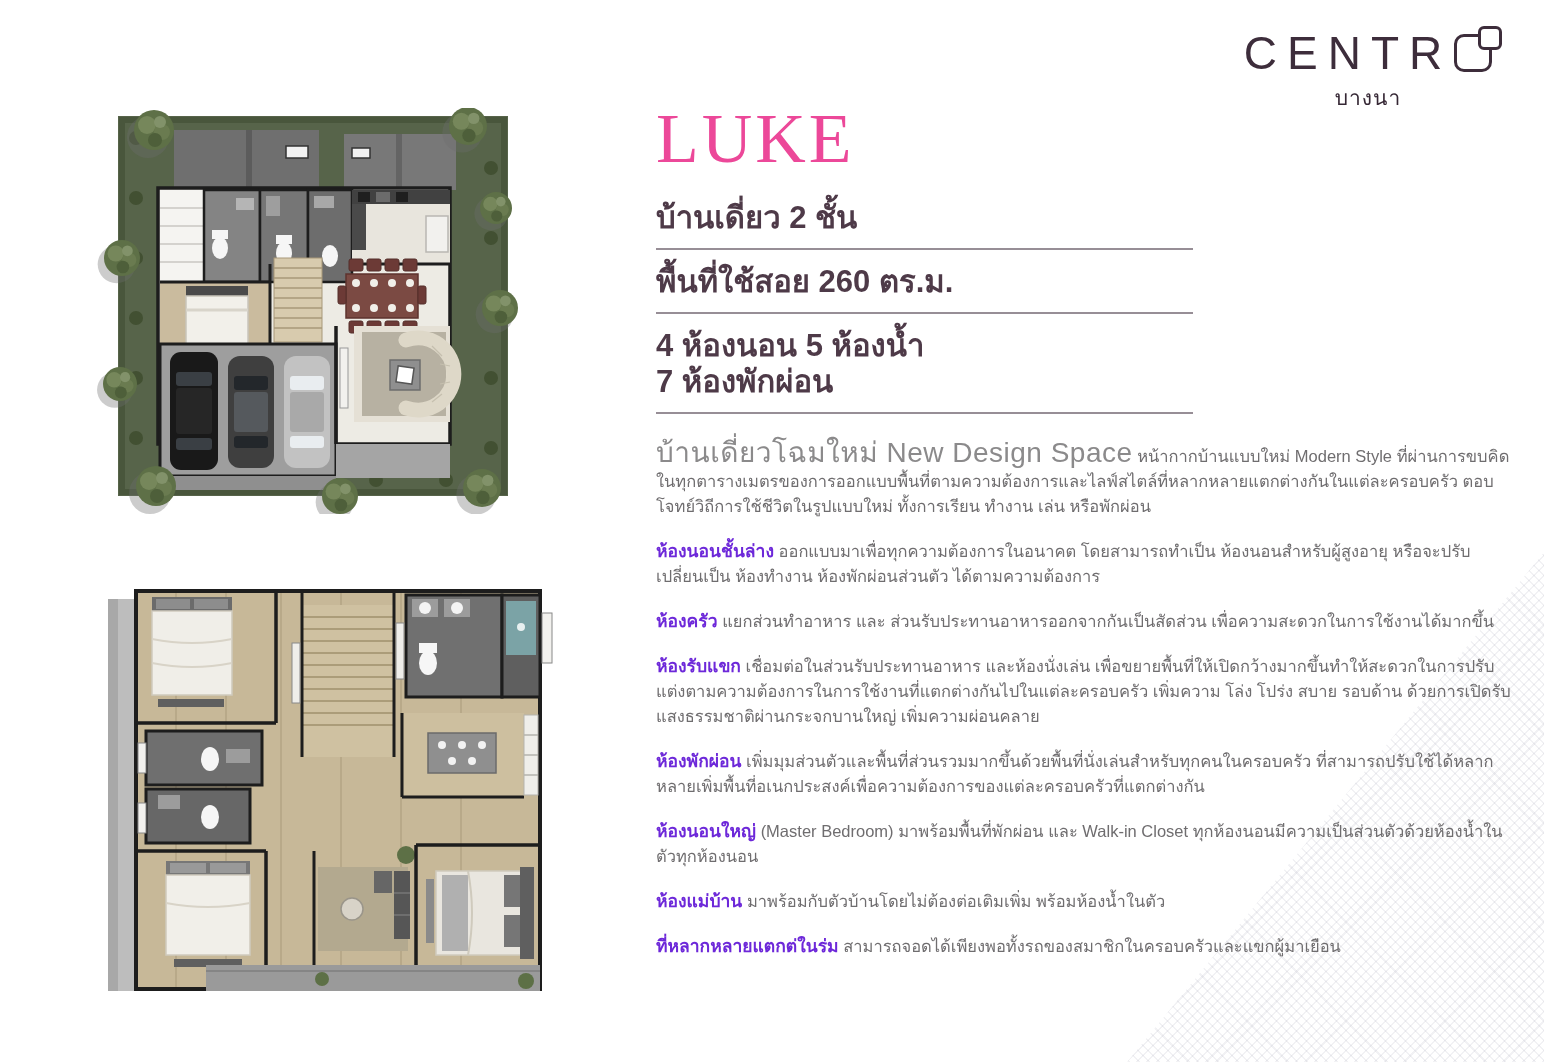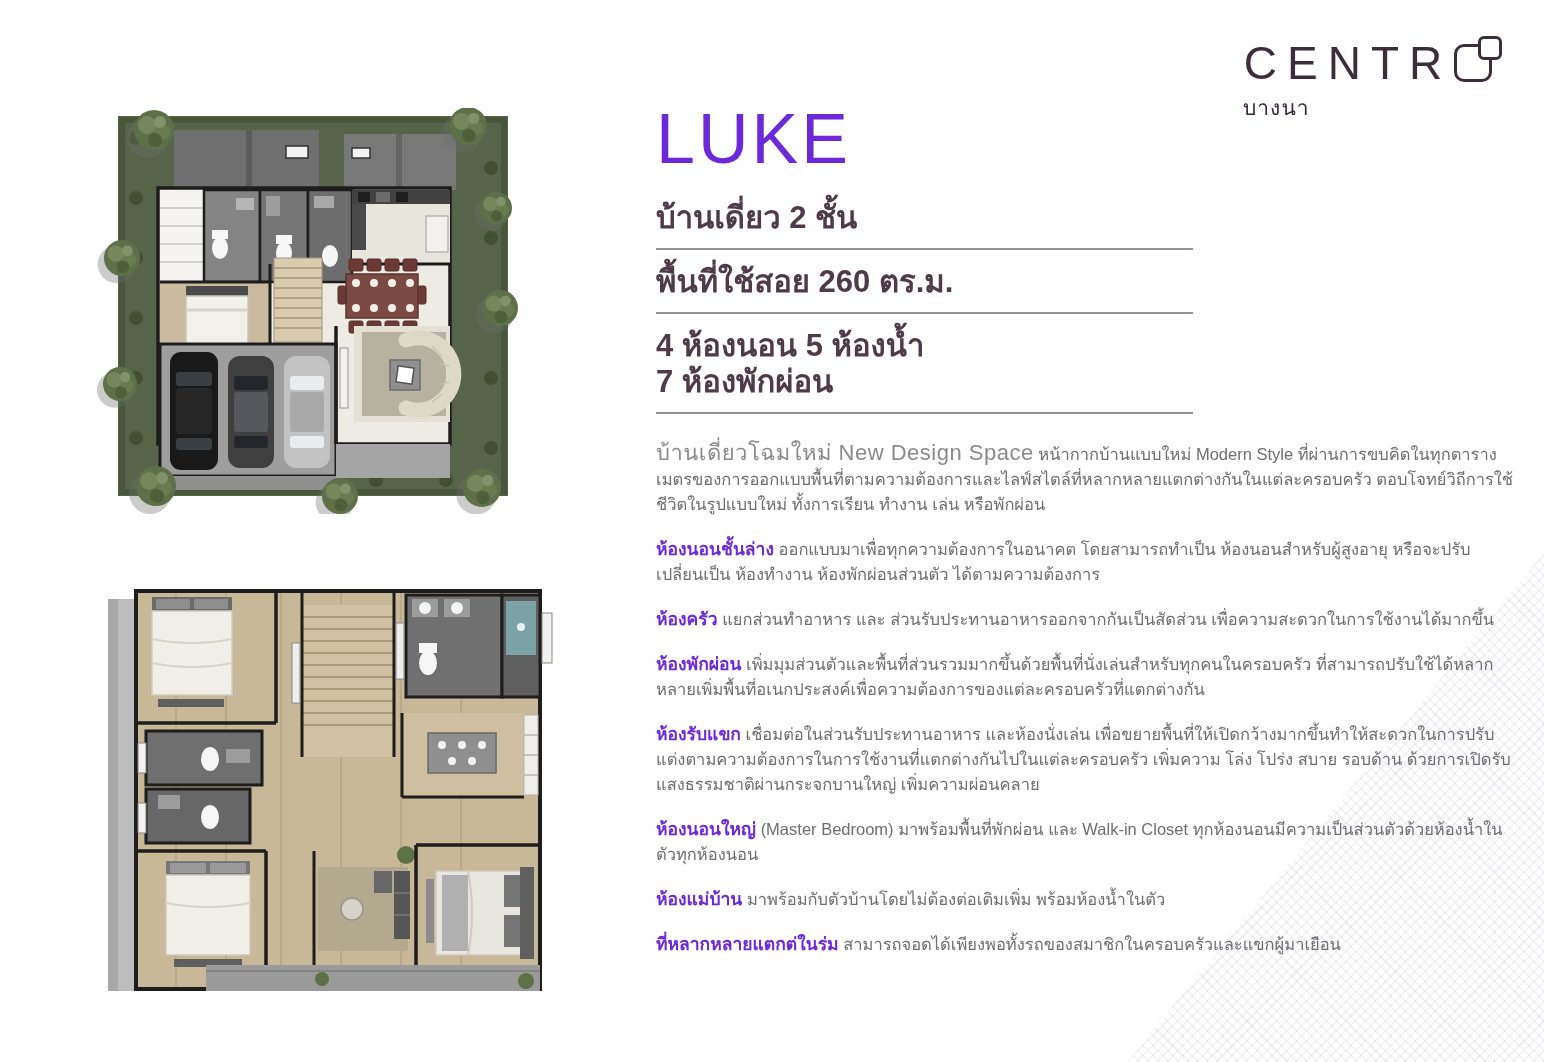--- a/index.html
+++ b/index.html
@@ -8,37 +8,37 @@
 
   
   .hatch { position:absolute; inset:0;
     background:
       repeating-linear-gradient(45deg,  rgba(125,125,150,.10) 0 1.5px, transparent 1.5px 7px),
       repeating-linear-gradient(135deg, rgba(125,125,150,.10) 0 1.5px, transparent 1.5px 7px);
     clip-path: polygon(100% 52%, 100% 100%, 73% 100%);
   }
 
   
-  .logo { position:absolute; left:1243px; top:40px; width:250px; text-align:left; color:#3d2d3b; }
+  .logo { position:absolute; left:1243px; top:30px; width:250px; text-align:center; color:#3d2d3b; }
   .logo-row { display:flex; align-items:center; justify-content:center; }
   .logo-letters { font-size:46px; font-weight:300; letter-spacing:10px; line-height:1; }
   .logo-o { position:relative; display:inline-block; width:38px; height:38px;
             border:3px solid #3d2d3b; border-radius:10px; margin-left:2px; }
   .logo-o::after { content:""; position:absolute; top:-11px; right:-13px; width:18px; height:18px;
             border:3px solid #3d2d3b; border-radius:6px; background:#fff; }
   .logo-sub { font-size:21px; margin-top:5px; letter-spacing:1px; color:#352734; }
 
   
   .right { position:absolute; left:656px; top:104px; width:860px; }
-  .model-name { font-size:70px; font-weight:200; letter-spacing:3px; line-height:1; color:#6d28d9; }
+  .model-name { font-size:70px; font-weight:200; letter-spacing:3px; line-height:1; color:#ec4899;font-family:Liberation Serif, serif; }
   .spec { font-size:31px; font-weight:700; color:#4e3a48; line-height:36px; }
   .spec-first { margin-top:26px; }
   .sep { width:537px; border:none; border-top:2px solid #978e96; margin:12px 0 14px 0; }
   .intro { margin-top:26px; font-size:16.5px; color:#6f6d6f; line-height:25px; }
-  .intro .lead-big { font-size:22px; color:#8b8a8b; letter-spacing:.5px; }
+  .intro .lead-big { font-size:28px; color:#8b8a8b; letter-spacing:.5px; }
   .para { margin-top:20px; font-size:16.5px; color:#6f6d6f; line-height:25px; }
   .para b { color:#6d28d9; font-size:17.5px; }
 
   
   .plan1 { position:absolute; left:96px; top:108px; width:432px; height:406px; }
   .plan2 { position:absolute; left:106px; top:583px; width:468px; height:448px; }
   svg { display:block; width:100%; height:100%; }
 </style>
 </head>
 <body>
@@ -354,28 +354,28 @@
 
     <p class="para">
       <b>ห้องนอนชั้นล่าง</b>
       <span>ออกแบบมาเพื่อทุกความต้องการในอนาคต โดยสามารถทำเป็น ห้องนอนสำหรับผู้สูงอายุ หรือจะปรับเปลี่ยนเป็น ห้องทำงาน ห้องพักผ่อนส่วนตัว ได้ตามความต้องการ</span>
     </p>
     <p class="para">
       <b>ห้องครัว</b>
       <span>แยกส่วนทำอาหาร และ ส่วนรับประทานอาหารออกจากกันเป็นสัดส่วน เพื่อความสะดวกในการใช้งานได้มากขึ้น</span>
     </p>
     <p class="para">
+      <b>ห้องรับแขก</b>
+      <span>เชื่อมต่อในส่วนรับประทานอาหาร และห้องนั่งเล่น เพื่อขยายพื้นที่ให้เปิดกว้างมากขึ้นทำให้สะดวกในการปรับแต่งตามความต้องการในการใช้งานที่แตกต่างกันไปในแต่ละครอบครัว เพิ่มความ โล่ง โปร่ง สบาย รอบด้าน ด้วยการเปิดรับแสงธรรมชาติผ่านกระจกบานใหญ่ เพิ่มความผ่อนคลาย</span>
+    </p>
+    <p class="para">
       <b>ห้องพักผ่อน</b>
       <span>เพิ่มมุมส่วนตัวและพื้นที่ส่วนรวมมากขึ้นด้วยพื้นที่นั่งเล่นสำหรับทุกคนในครอบครัว ที่สามารถปรับใช้ได้หลากหลายเพิ่มพื้นที่อเนกประสงค์เพื่อความต้องการของแต่ละครอบครัวที่แตกต่างกัน</span>
     </p>
     <p class="para">
-      <b>ห้องรับแขก</b>
-      <span>เชื่อมต่อในส่วนรับประทานอาหาร และห้องนั่งเล่น เพื่อขยายพื้นที่ให้เปิดกว้างมากขึ้นทำให้สะดวกในการปรับแต่งตามความต้องการในการใช้งานที่แตกต่างกันไปในแต่ละครอบครัว เพิ่มความ โล่ง โปร่ง สบาย รอบด้าน ด้วยการเปิดรับแสงธรรมชาติผ่านกระจกบานใหญ่ เพิ่มความผ่อนคลาย</span>
-    </p>
-    <p class="para">
       <b>ห้องนอนใหญ่</b>
       <span>(Master Bedroom) มาพร้อมพื้นที่พักผ่อน และ Walk-in Closet ทุกห้องนอนมีความเป็นส่วนตัวด้วยห้องน้ำในตัวทุกห้องนอน</span>
     </p>
     <p class="para">
       <b>ห้องแม่บ้าน</b>
       <span>มาพร้อมกับตัวบ้านโดยไม่ต้องต่อเติมเพิ่ม พร้อมห้องน้ำในตัว</span>
     </p>
     <p class="para">
       <b>ที่หลากหลายแตกต่ในร่ม</b>
       <span>สามารถจอดได้เพียงพอทั้งรถของสมาชิกในครอบครัวและแขกผู้มาเยือน</span>

